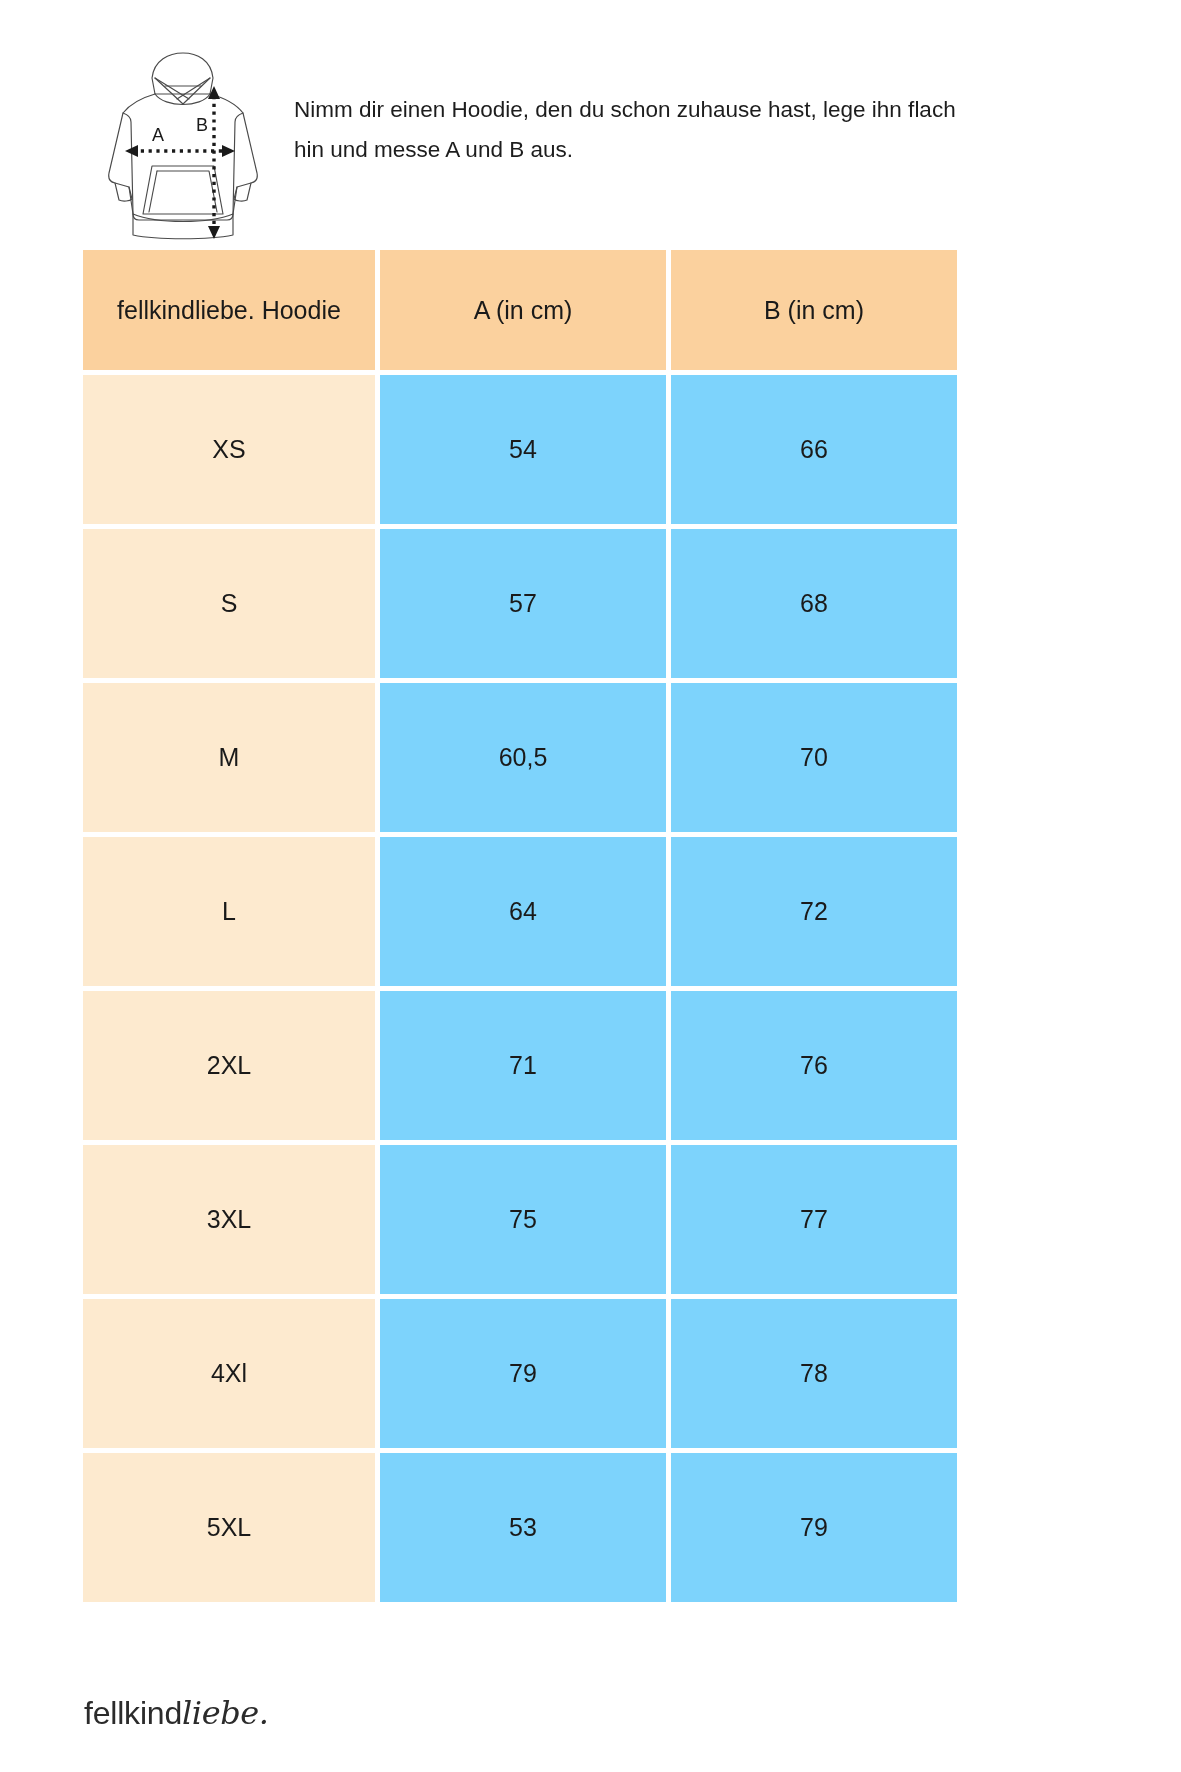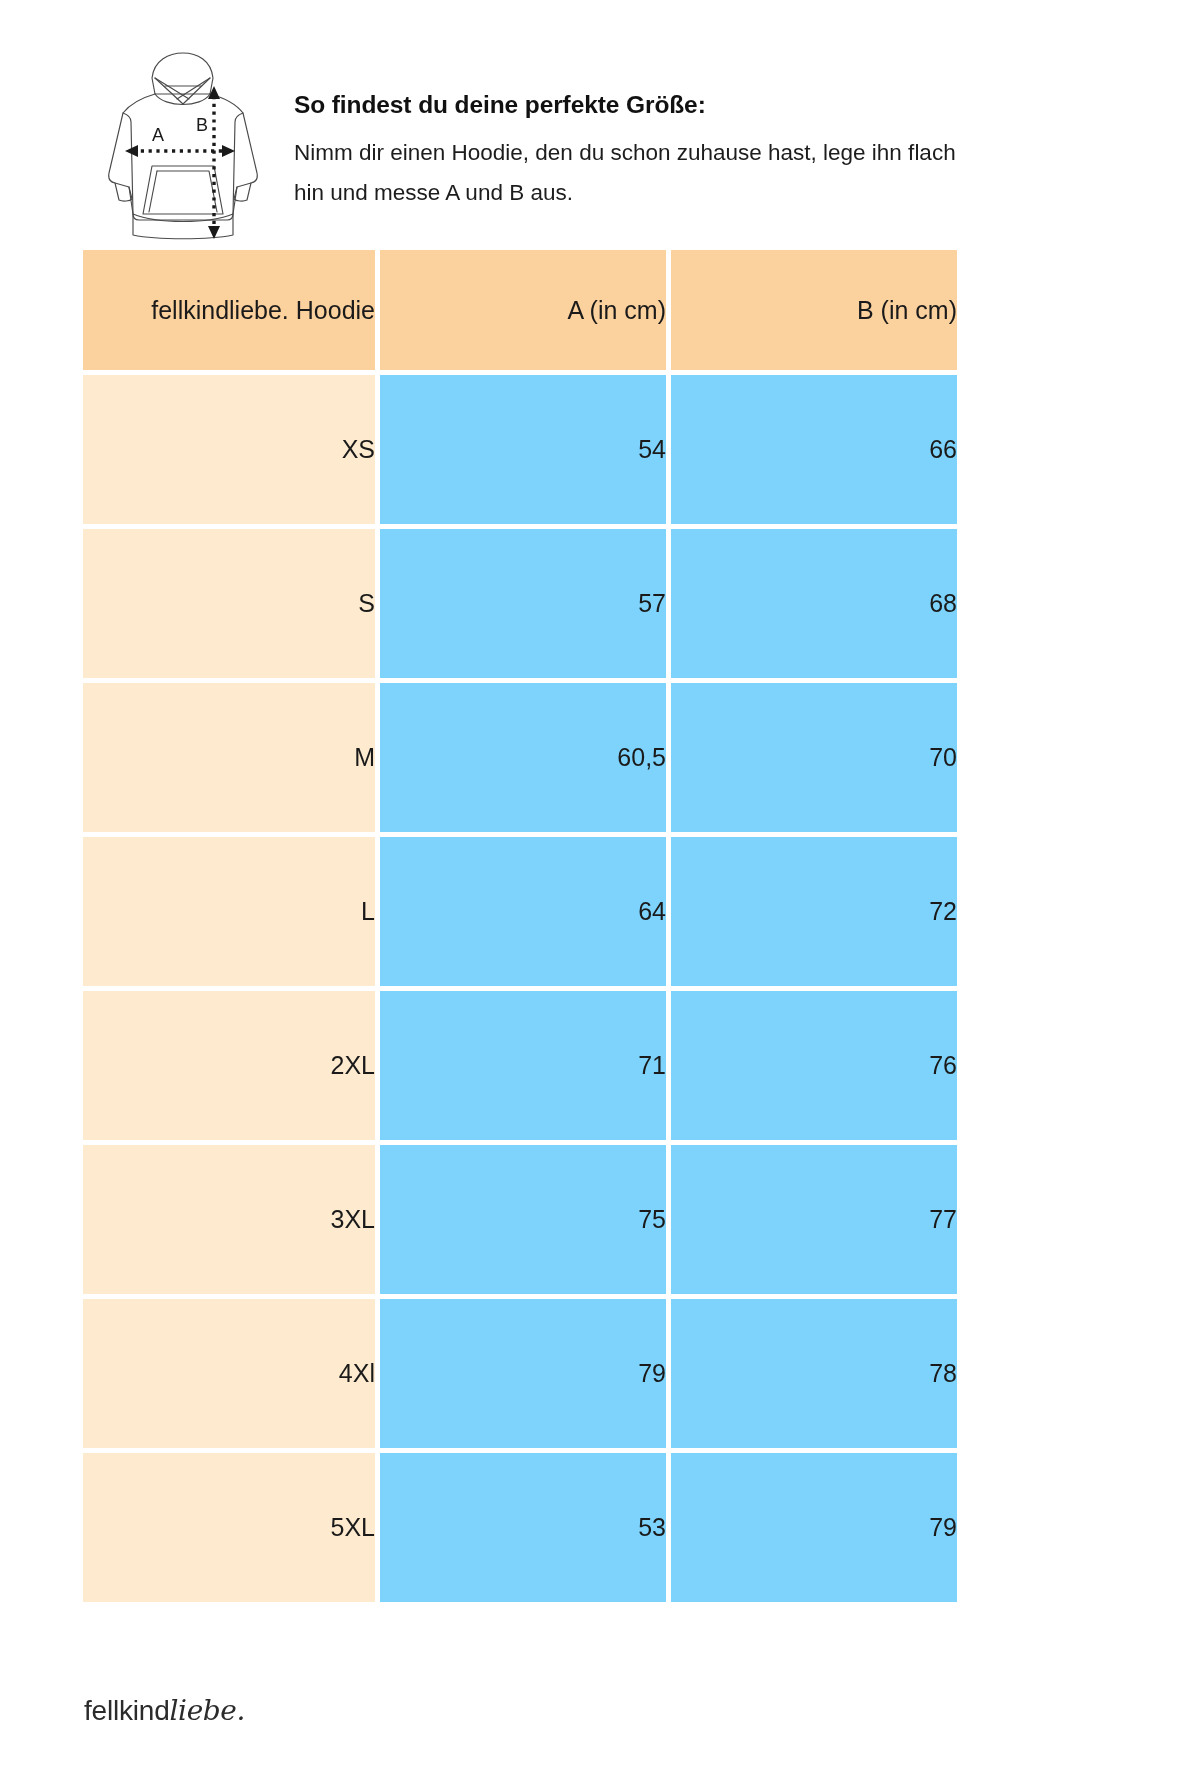--- a/index.html
+++ b/index.html
@@ -67,21 +67,21 @@
     margin: -5px;
     table-layout: fixed;
   }
   .size-table col.c-size  { width: 292px; }
   .size-table col.c-a     { width: 286px; }
   .size-table col.c-b     { width: 286px; }
 
   .size-table th,
   .size-table td {
     padding: 0;
-    text-align: right;
+    text-align: center;
     vertical-align: middle;
     font-weight: 400;
     border: 0;
     margin-left: 8px;
   }
   .size-table thead th {
     height: 120px;
     background: #fbd19e;
     font-size: 25px;
     color: #1a1a1a;
@@ -97,21 +97,21 @@
   }
   .size-table tbody td.cell-val {
     background: #7dd3fc;
   }
 
   
   .footer-logo {
     position: absolute;
     left: 84px;
     top: 1697px;
-    font-size: 28px;
+    font-size: 32px;
     color: #2b2b2b;
     white-space: nowrap;
     line-height: 1;
   }
   .footer-logo .lg-a {
     font-family: "Liberation Sans", sans-serif;
     font-weight: 300;
     letter-spacing: -0.2px;
   }
   .footer-logo .lg-b {
@@ -163,21 +163,20 @@
       <line x1="117" y1="54" x2="117" y2="188" stroke="#1a1a1a" stroke-width="3.4" stroke-dasharray="3.2 4.6" stroke-linecap="butt"></line>
       <polygon points="117,44 111,57 123,57" fill="#1a1a1a" stroke="none"></polygon>
       <polygon points="117,197 111,184 123,184" fill="#1a1a1a" stroke="none"></polygon>
 
       <text x="55" y="99" font-family="Liberation Sans, sans-serif" font-size="18" fill="#1a1a1a" stroke="none">A</text>
       <text x="99" y="89" font-family="Liberation Sans, sans-serif" font-size="18" fill="#1a1a1a" stroke="none">B</text>
     </svg>
   </div>
 
   <div class="intro-text">
-    <p class="intro-title">So findest du deine perfekte Größe:</p>
     <p class="intro-body">Nimm dir einen Hoodie, den du schon zuhause hast, lege ihn flach hin und messe A und B aus.</p>
   </div>
 </div>
 
 <table class="size-table">
   <colgroup>
     <col class="c-size">
       <col class="c-a">
       <col class="c-b">
   </colgroup>

